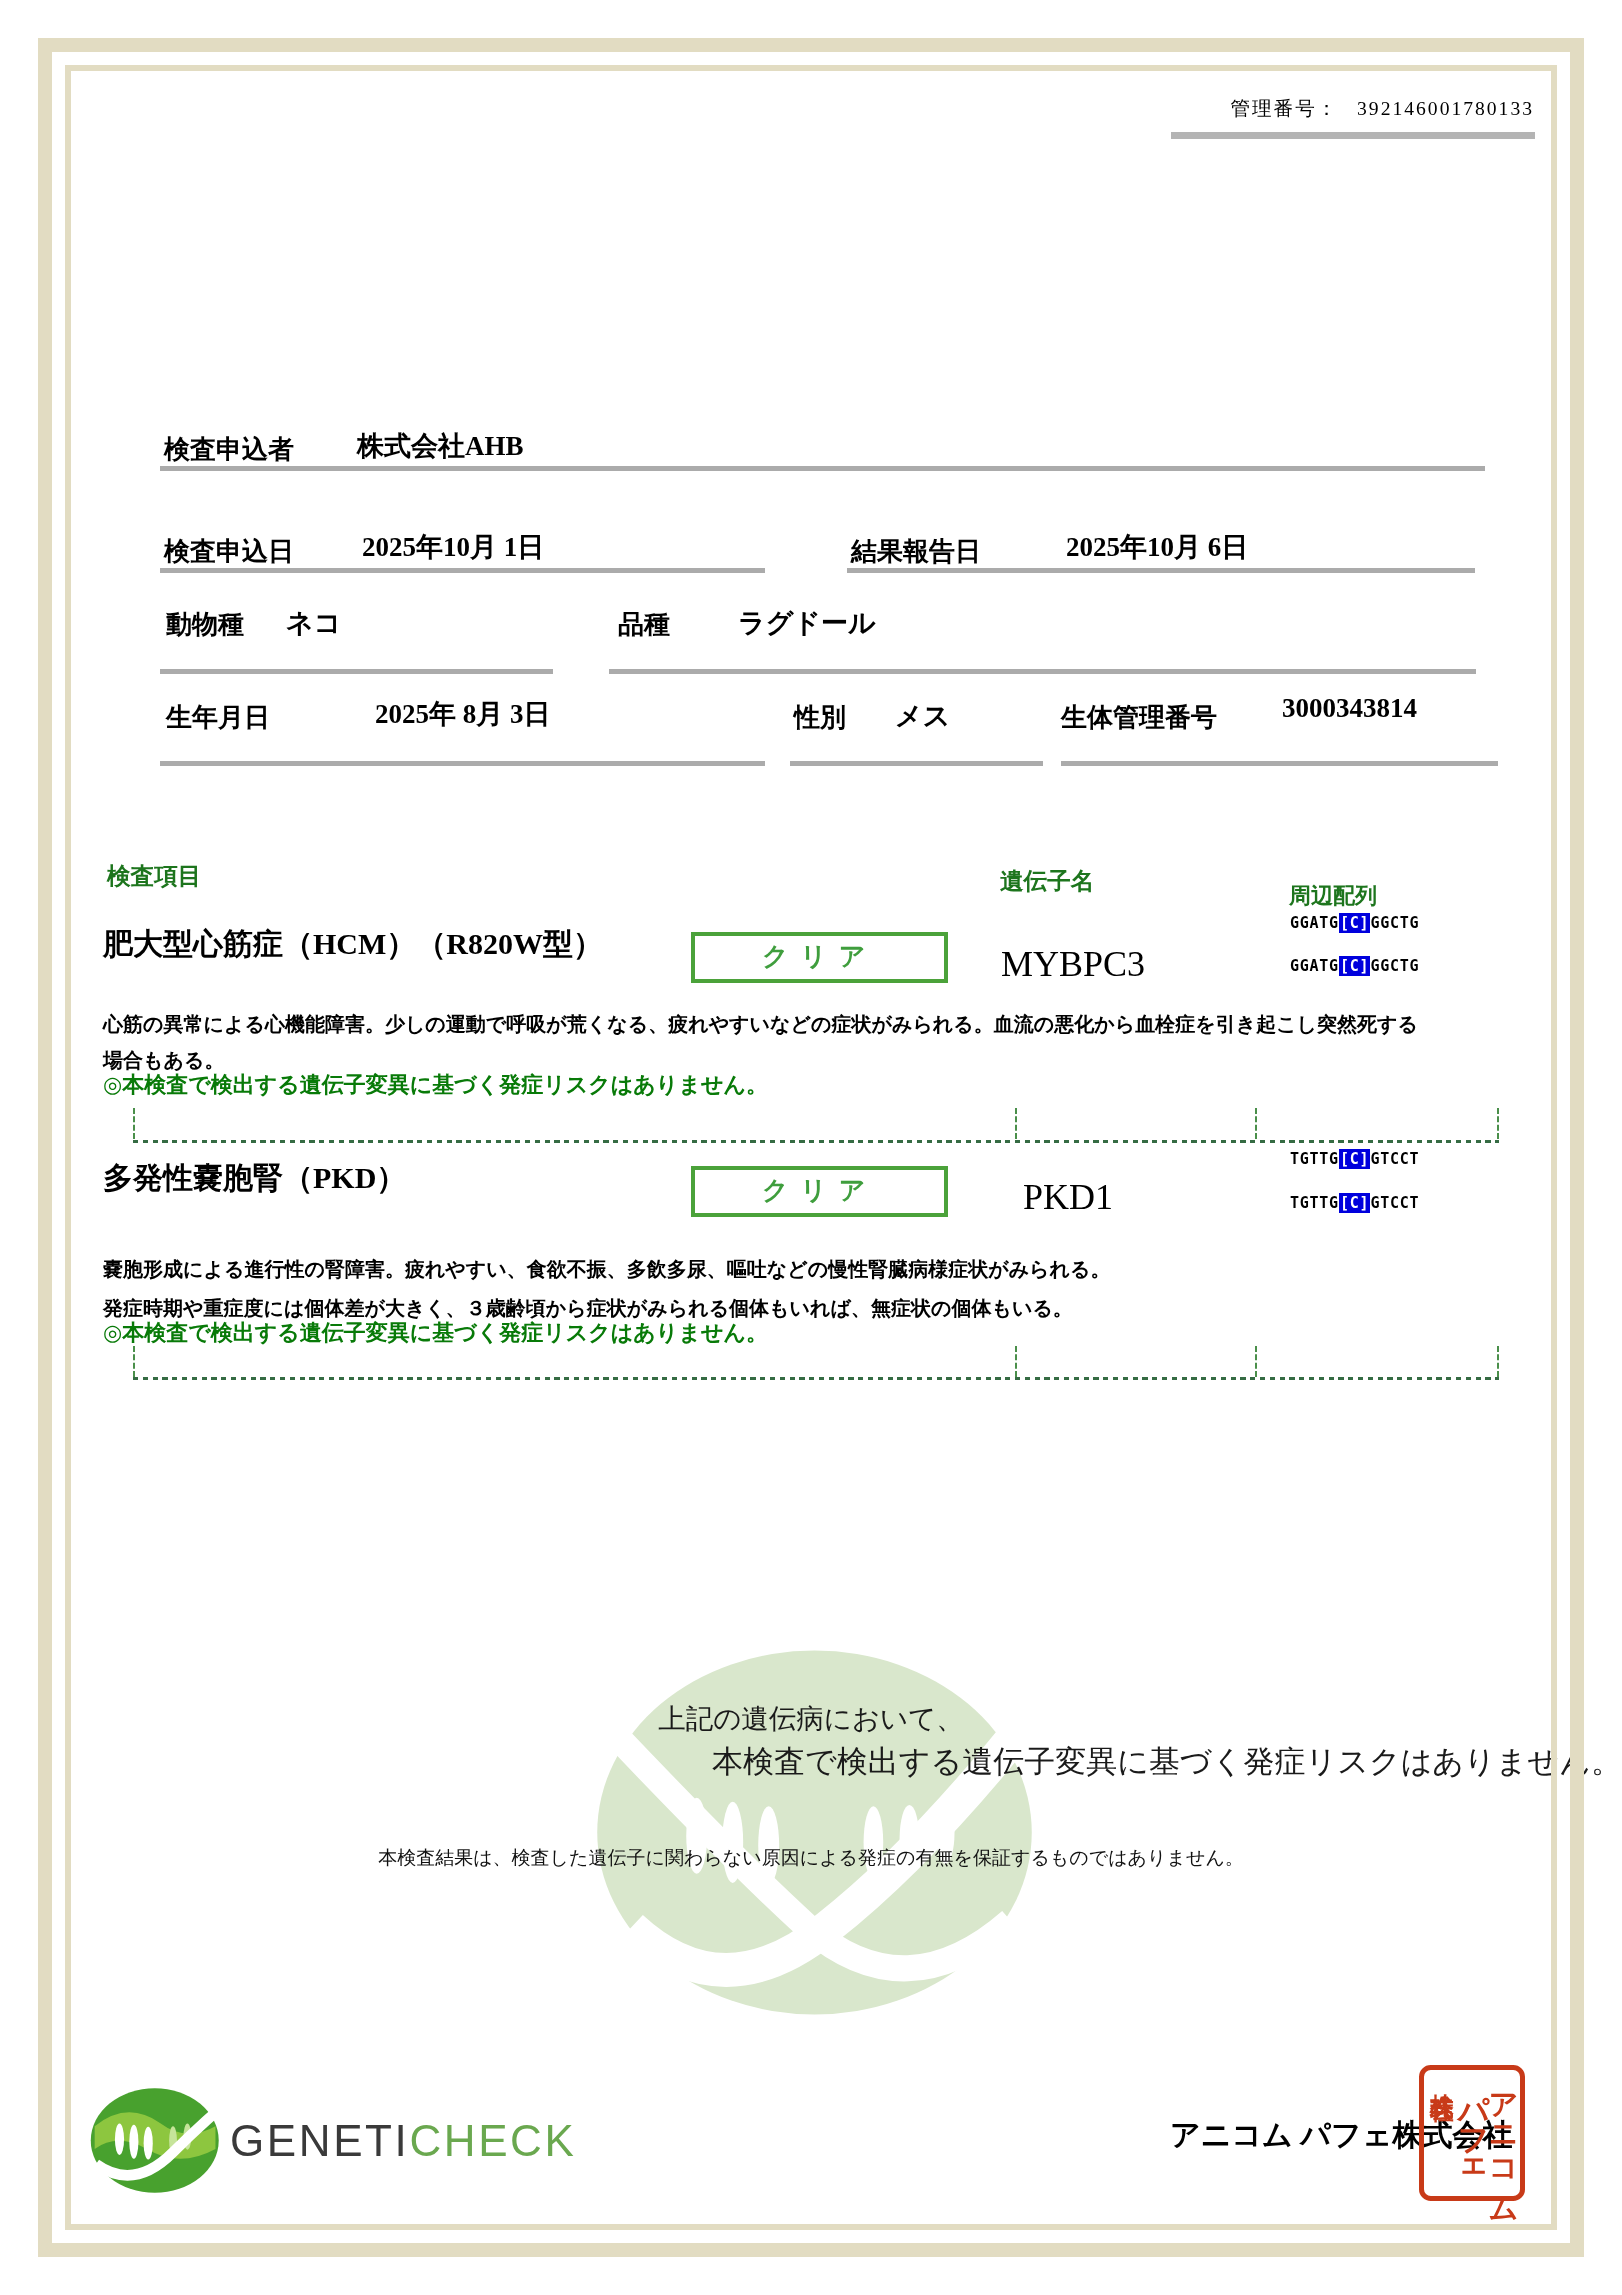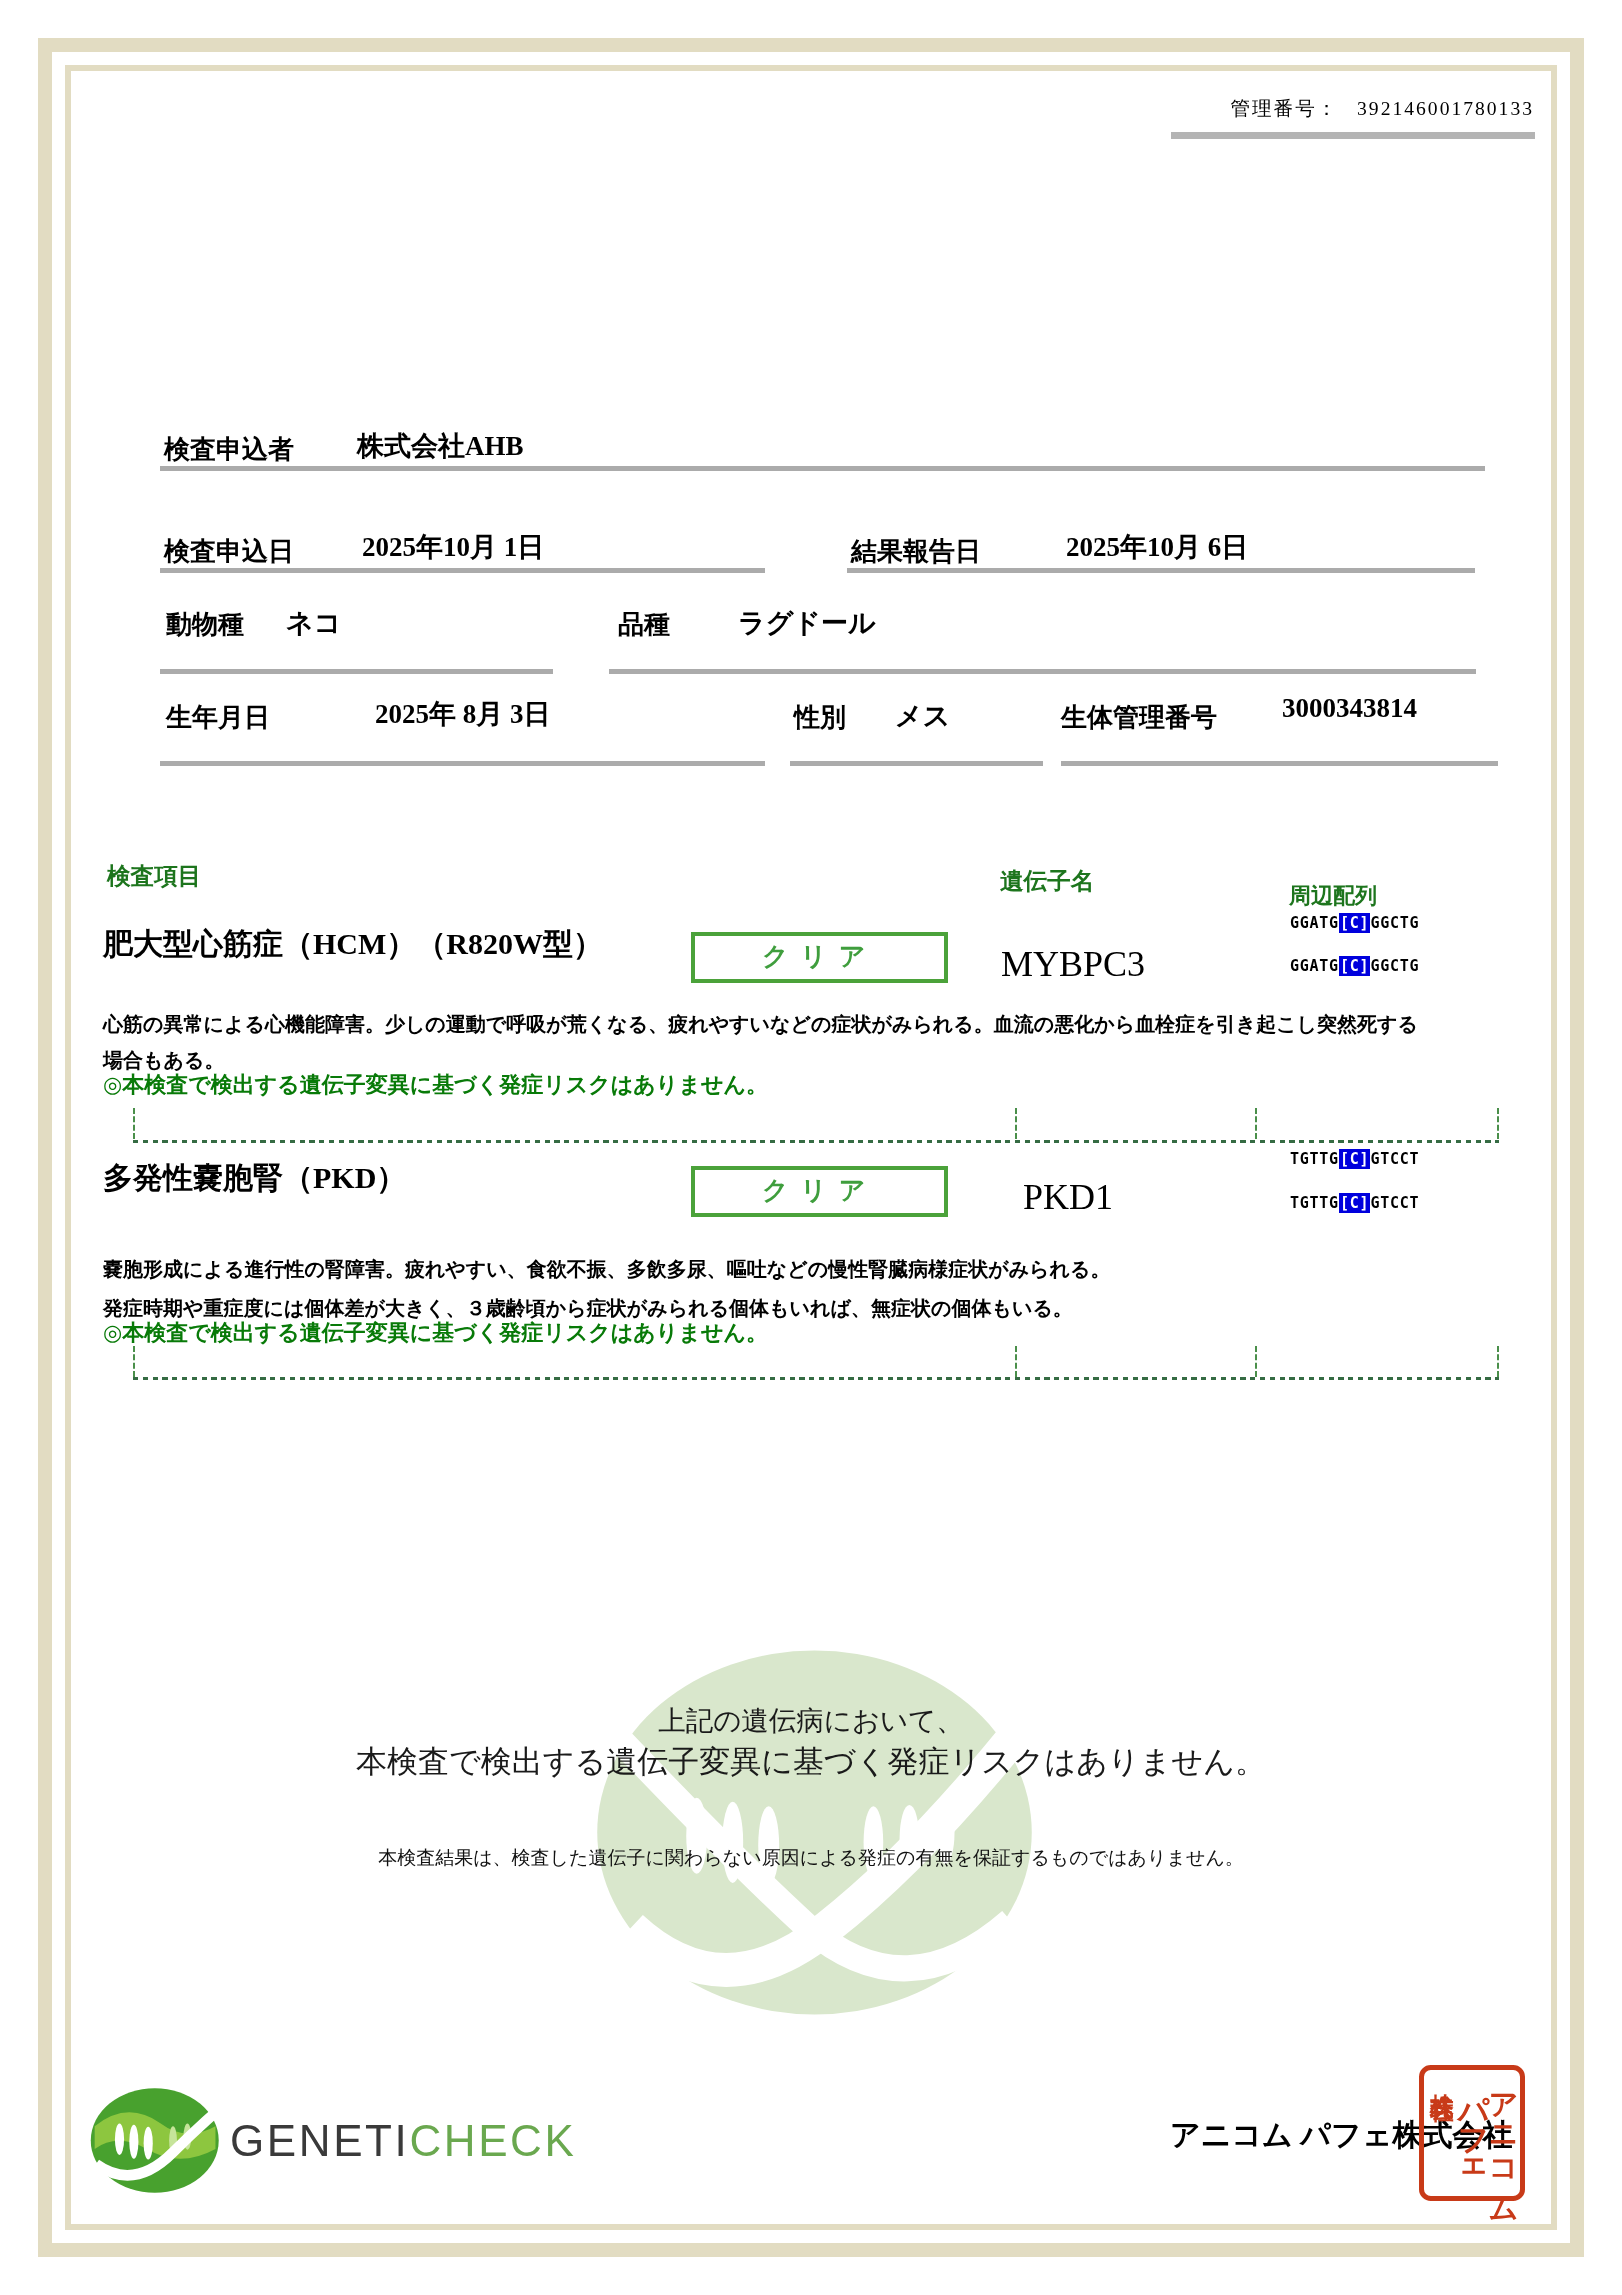--- a/index.html
+++ b/index.html
@@ -34,22 +34,22 @@
   .gene{font-size:36px;text-align:center;}
   .seq{font-size:15px;font-weight:bold;font-family:"DejaVu Sans Mono","Liberation Mono",monospace;letter-spacing:0.7px;}
   .seq .var{background:#0000dd;color:#ffffff;padding:0.7px 1.3px;}
   .desc{font-size:20px;font-weight:600;}
   .risk{font-size:22px;font-weight:bold;color:#087a08;}
   .vdash{width:0;height:31px;border-left:2px dashed #4a8f4a;}
   .dotline{height:3.3px;background:repeating-linear-gradient(90deg,#356b43 0 5.2px,transparent 5.2px 9.8px);}
 
   
   .sum1{top:1707px;left:0;width:100%;text-align:center;font-size:27.5px;color:#1a1a1a;
-        font-family:Liberation Serif, serif;z-index:2;}
-  .sum2{top:1746px;left:0;width:100%;text-align:center;font-size:31px;color:#1a1a1a;
+        font-family:Liberation Mono, monospace;z-index:2;}
+  .sum2{top:1746px;left:0;width:100%;text-align:right;font-size:31px;color:#1a1a1a;
         font-family:"Liberation Sans","DejaVu Sans",sans-serif;z-index:2;}
   .note{left:0;width:100%;text-align:center;font-size:19px;color:#111;
         font-family:"Liberation Sans","DejaVu Sans",sans-serif;z-index:2;}
   .watermark{top:1646px;left:592px;z-index:1;}
 
   
   .wordmark{top:2119px;left:230px;font-size:44px;letter-spacing:2.6px;
             font-family:"Liberation Sans","DejaVu Sans",sans-serif;color:#3a3a3a;z-index:2;}
   .wordmark .green{color:#6aa84f;}
   .company{top:2120px;left:1170px;font-size:30px;font-weight:bold;z-index:2;}

